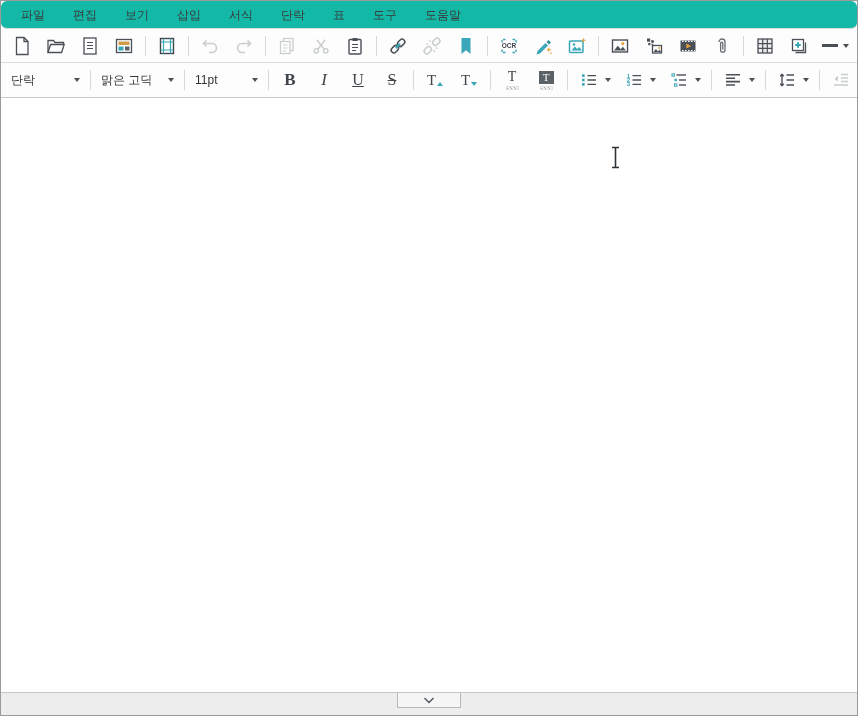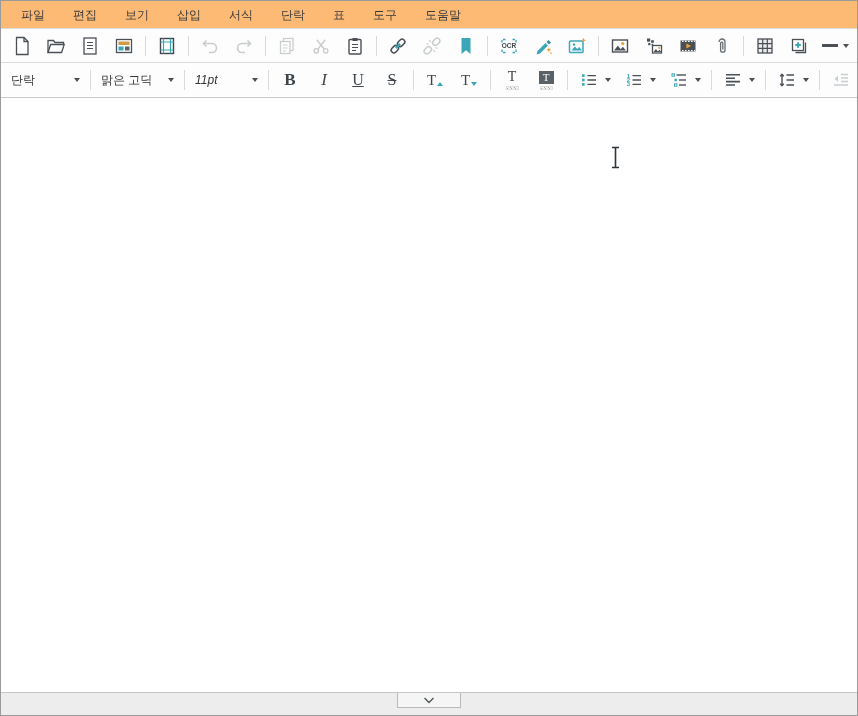--- a/index.html
+++ b/index.html
@@ -11,24 +11,25 @@
     border: 1px solid #9a9a9a;
     display: flex; flex-direction: column;
     background: #fff;
     position: relative;
     overflow: hidden;
   }
 
   
   .menubar {
     height: 28px; flex: 0 0 28px;
-    background: #fdba74;
+    background: #14b8a6;
     border-bottom: 1px solid #dcdcdc;
     display: flex; align-items: center;
     padding-left: 6px;
+    border-radius: 6px;
   }
   .menu-item {
     font-size: 12px; color: #3a3a3a;
     padding: 0 14px; line-height: 28px;
     cursor: default; white-space: nowrap;
   }
 
   
   .toolbar {
     background: #fdfdfd;
@@ -60,21 +61,21 @@
 
   
   .dd {
     display: flex; align-items: center;
     height: 28px; border: none; background: transparent; cursor: pointer;
     font-size: 12px; color: #333; padding: 0 6px;
   }
   .dd .dd-label { text-align: left; white-space: nowrap; }
   .dd.para .dd-label { width: 58px; }
   .dd.font .dd-label { width: 62px; }
-  .dd.size .dd-label { width: 52px; font-style: italic; }
+  .dd.size .dd-label { width: 52px; }
 
   
   .letter { font-family: "Liberation Serif", serif; color: #3f454a; }
   .b-bold { font-size: 17px; font-weight: bold; }
   .b-italic { font-size: 17px; font-style: italic; }
   .b-under { font-size: 16px; text-decoration: underline; }
   .b-strike { font-size: 16px; text-decoration: line-through; }
 
   .t-combo { position: relative; display:flex; align-items:flex-end; }
   .t-combo .letter { font-size: 15px; }

